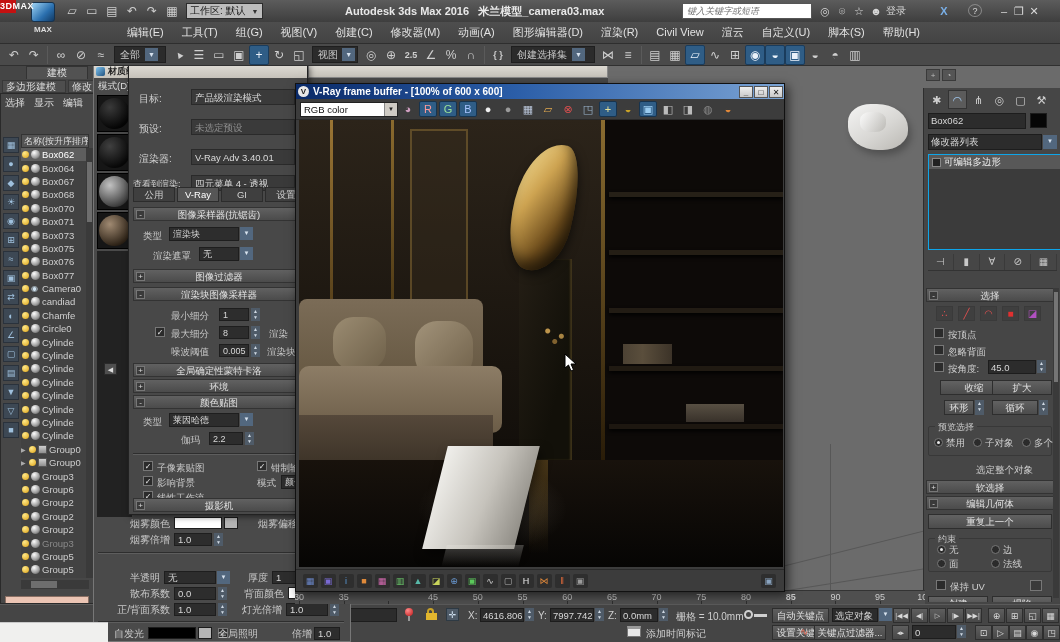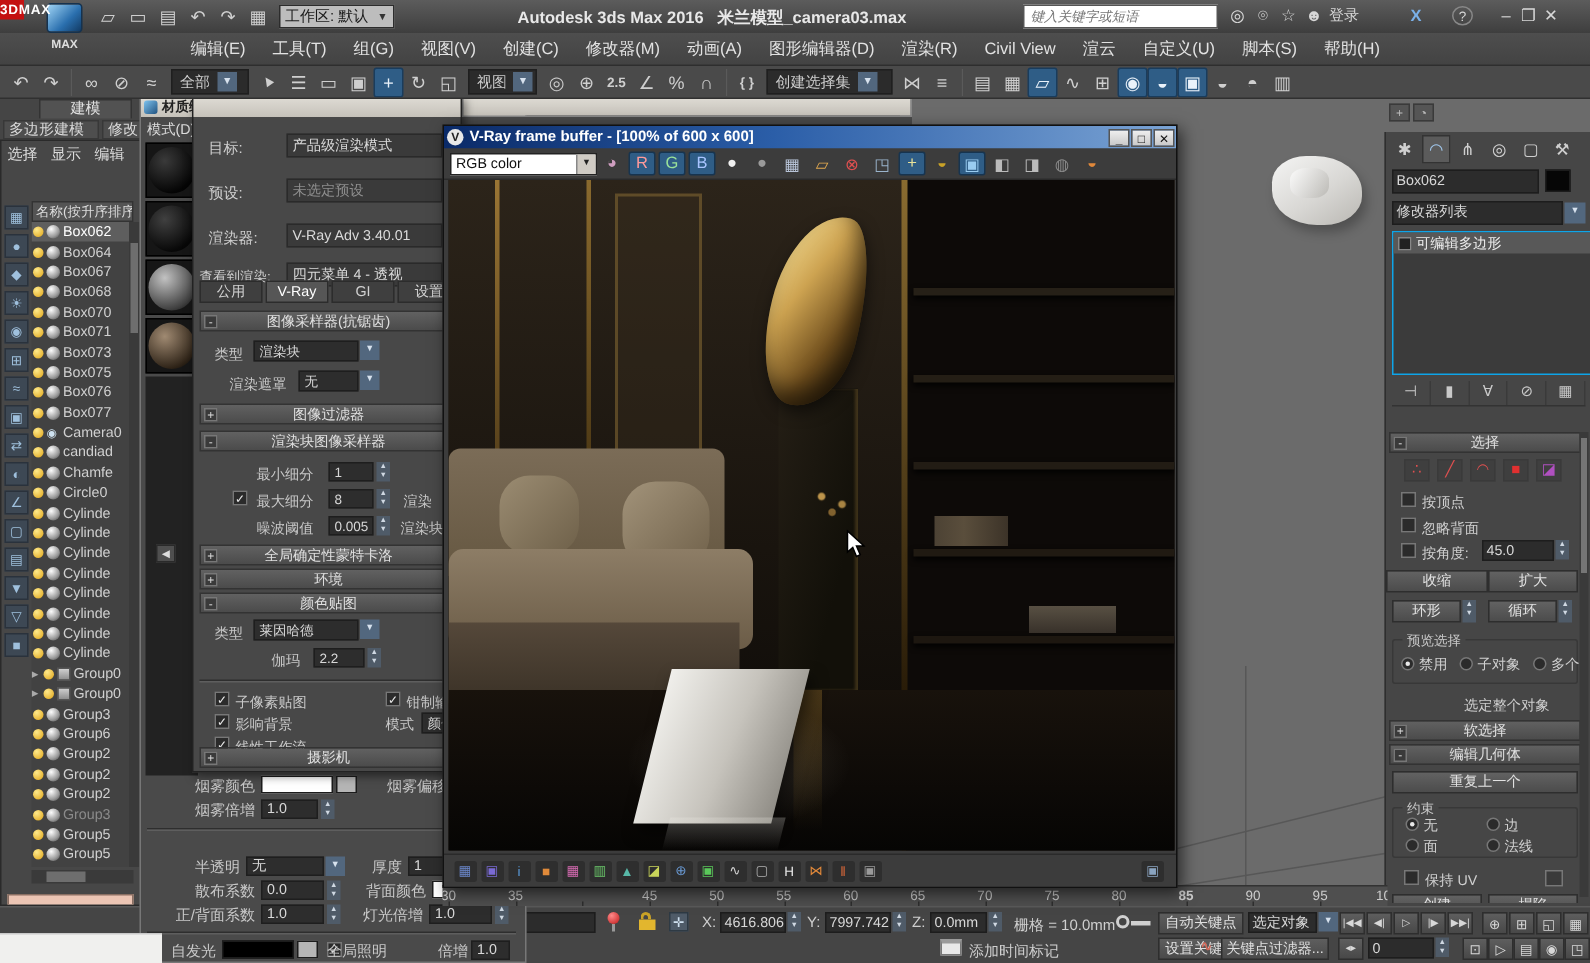--- a/index.html
+++ b/index.html
@@ -617,23 +617,23 @@
     <div class="roll" style="left:2px;top:200px;width:128px"><span class="pm">-</span><span>选择</span></div>
     <div id="cp-subobj"></div>
     <span class="cb" style="position:absolute;left:10px;top:240px"></span>
     <div class="cp-lab" style="left:24px;top:241px">按顶点</div>
     <span class="cb" style="position:absolute;left:10px;top:257px"></span>
     <div class="cp-lab" style="left:24px;top:258px">忽略背面</div>
     <span class="cb" style="position:absolute;left:10px;top:274px"></span>
     <div class="cp-lab" style="left:24px;top:275px">按角度:</div>
     <div class="sb-field" style="left:64px;top:272px;width:48px">45.0</div>
     <div class="spin" style="left:113px;top:272px">▲<br>▼</div>
-    <div class="cp-btn" style="left:0;top:292px;width:68px">收缩</div>
+    <div class="cp-btn" style="left:16px;top:292px;width:68px">收缩</div>
     <div class="cp-btn" style="left:68px;top:292px;width:60px">扩大</div>
-    <div class="cp-btn" style="left:4px;top:312px;width:46px">环形</div>
+    <div class="cp-btn" style="left:20px;top:312px;width:30px">环形</div>
     <div class="spin" style="left:51px;top:312px;height:15px">▲<br>▼</div>
     <div class="cp-btn" style="left:68px;top:312px;width:46px">循环</div>
     <div class="spin" style="left:115px;top:312px;height:15px">▲<br>▼</div>
     <div class="gbox" style="left:4px;top:338px;width:124px;height:30px">
       <span class="legend">预览选择</span>
       <span class="rb on" style="position:absolute;left:5px;top:11px"></span>
       <span class="cp-lab" style="left:17px;top:10px">禁用</span>
       <span class="rb" style="position:absolute;left:44px;top:11px"></span>
       <span class="cp-lab" style="left:56px;top:10px">子对象</span>
       <span class="rb" style="position:absolute;left:93px;top:11px"></span>

